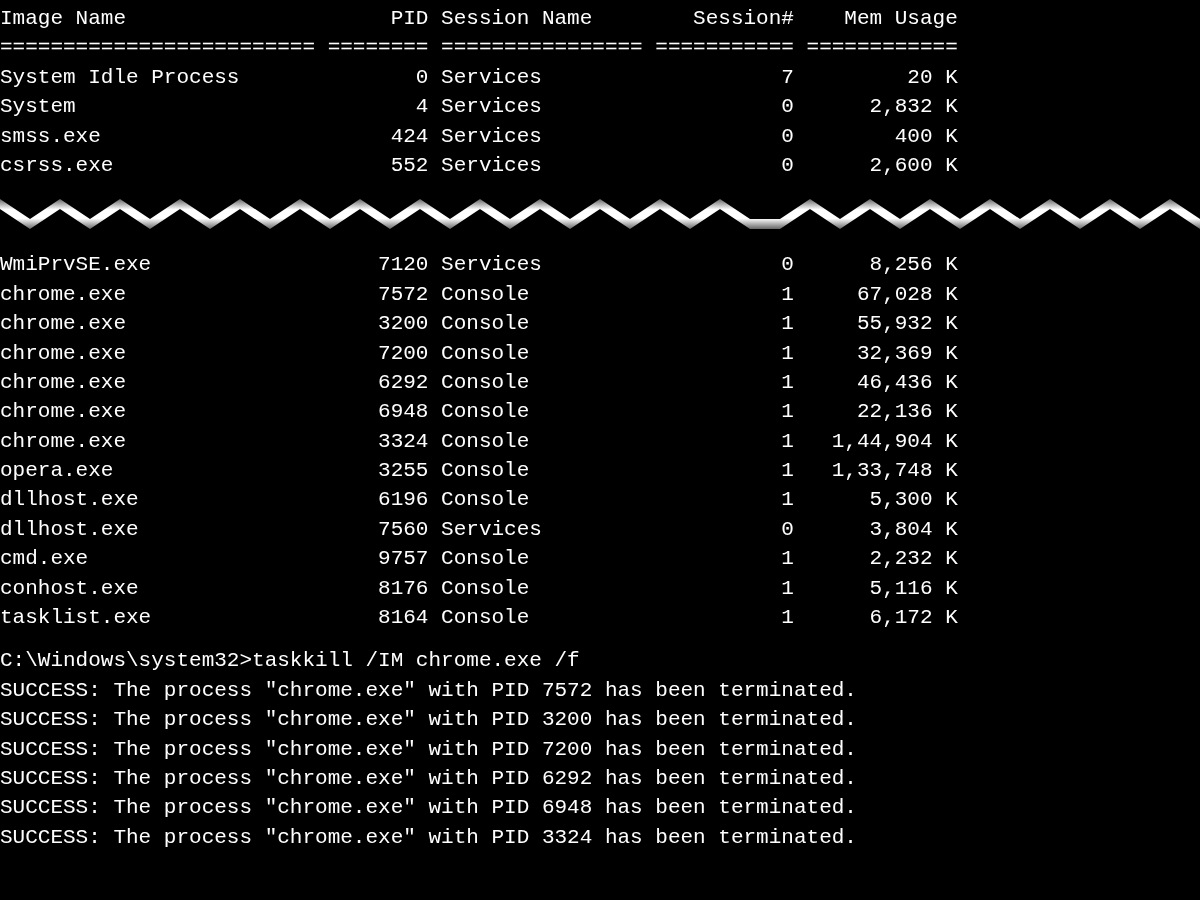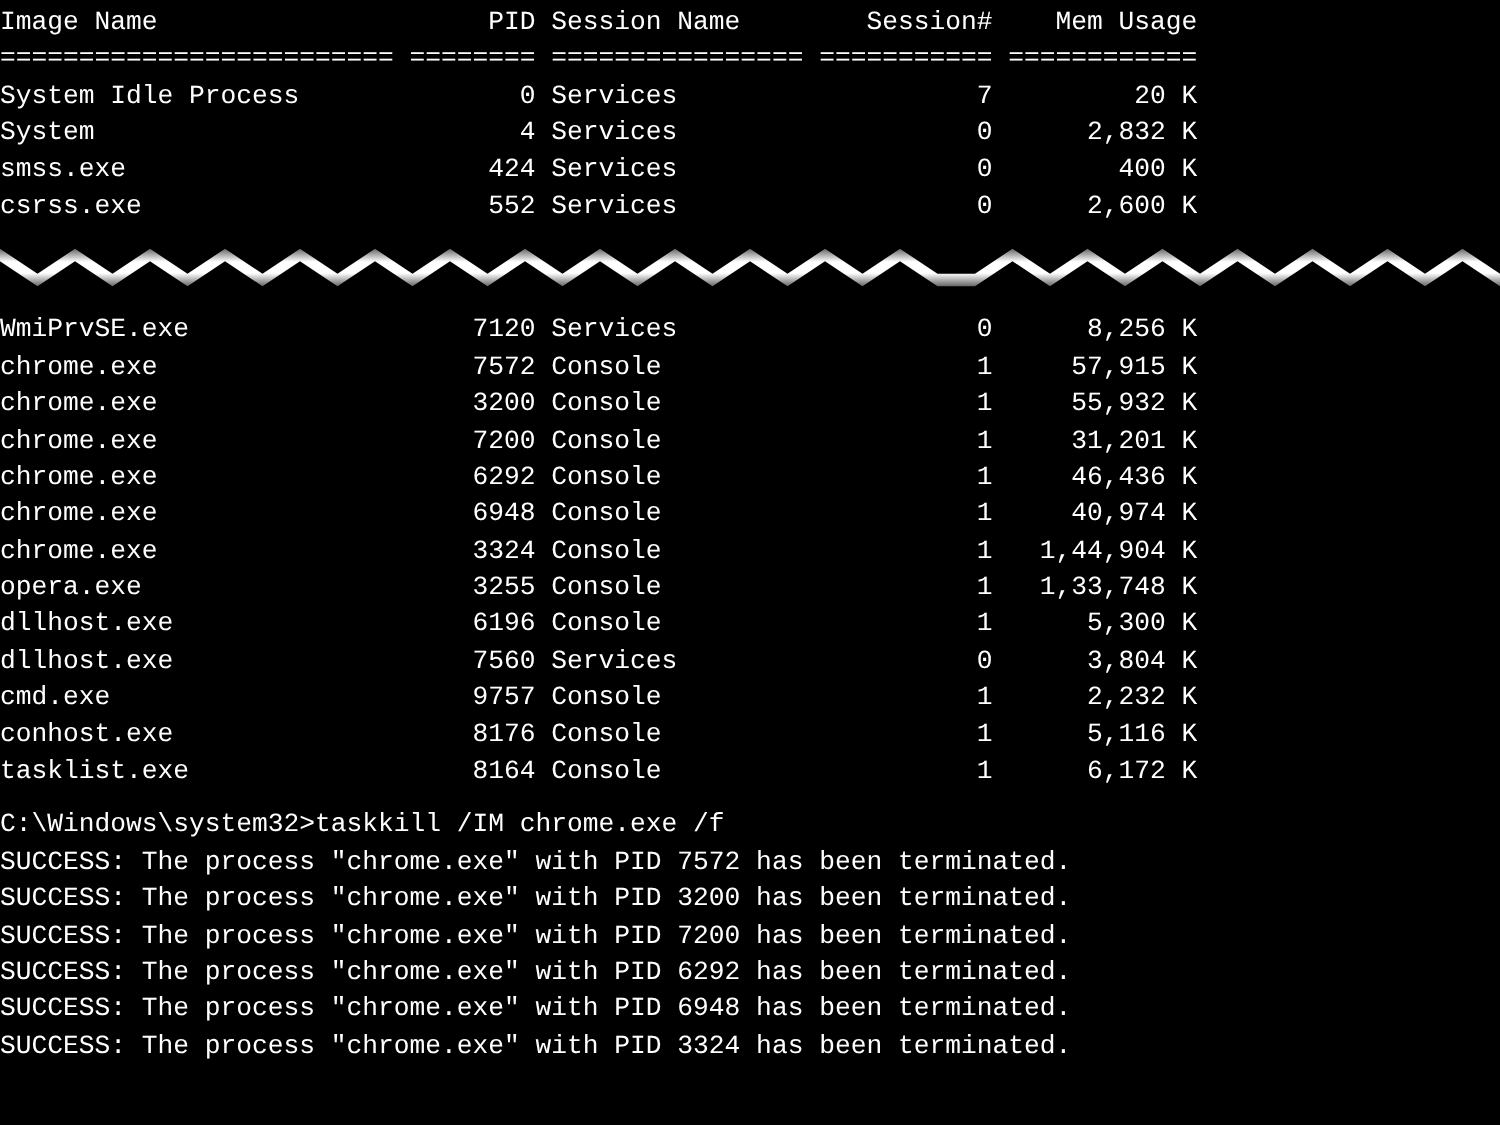--- a/index.html
+++ b/index.html
@@ -53,25 +53,25 @@
         M0,15
         L30,35 L60,15 L90,35 L120,15 L150,35 L180,15 L210,35 L240,15 L270,35 L300,15 L330,35 L360,15 L390,35 L420,15 L450,35 L480,15 L510,35 L540,15 L570,35 L600,15 L630,35 L660,15 L690,35 L720,15 L750,35 L780,35 L810,15 L840,35 L870,15 L900,35 L930,15 L960,35 L990,15 L1020,35 L1050,15 L1080,35 L1110,15 L1140,35 L1170,15 L1200,35
         L1200,45
         L1170,25 L1140,45 L1110,25 L1080,45 L1050,25 L1020,45 L990,25 L960,45 L930,25 L900,45 L870,25 L840,45 L810,25 L780,45 L750,45 L720,25 L690,45 L660,25 L630,45 L600,25 L570,45 L540,25 L510,45 L480,25 L450,45 L420,25 L390,45 L360,25 L330,45 L300,25 L270,45 L240,25 L210,45 L180,25 L150,45 L120,25 L90,45 L60,25 L30,45 L0,25 Z"></path>
     </svg>
   </div>
 
   <div class="row" id="cut-row">WmiPrvSE.exe                  7120 Services                   0      8,256 K</div>
 
   <div id="bottom-rows">
-      <div class="row">chrome.exe                    7572 Console                    1     57,915 K</div>
+      <div class="row">chrome.exe                    7572 Console                    1     67,028 K</div>
       <div class="row">chrome.exe                    3200 Console                    1     55,932 K</div>
-      <div class="row">chrome.exe                    7200 Console                    1     31,201 K</div>
+      <div class="row">chrome.exe                    7200 Console                    1     32,369 K</div>
       <div class="row">chrome.exe                    6292 Console                    1     46,436 K</div>
-      <div class="row">chrome.exe                    6948 Console                    1     40,974 K</div>
+      <div class="row">chrome.exe                    6948 Console                    1     22,136 K</div>
       <div class="row">chrome.exe                    3324 Console                    1   1,44,904 K</div>
       <div class="row">opera.exe                     3255 Console                    1   1,33,748 K</div>
       <div class="row">dllhost.exe                   6196 Console                    1      5,300 K</div>
       <div class="row">dllhost.exe                   7560 Services                   0      3,804 K</div>
       <div class="row">cmd.exe                       9757 Console                    1      2,232 K</div>
       <div class="row">conhost.exe                   8176 Console                    1      5,116 K</div>
       <div class="row">tasklist.exe                  8164 Console                    1      6,172 K</div>
     </div>
 
   <div class="prompt-block">

